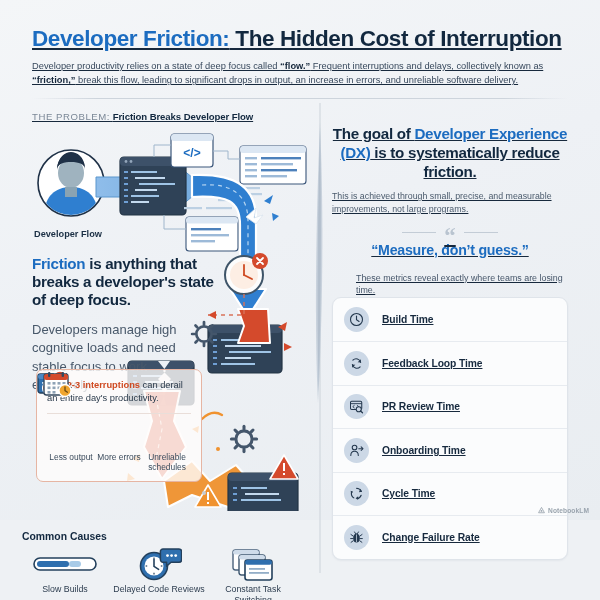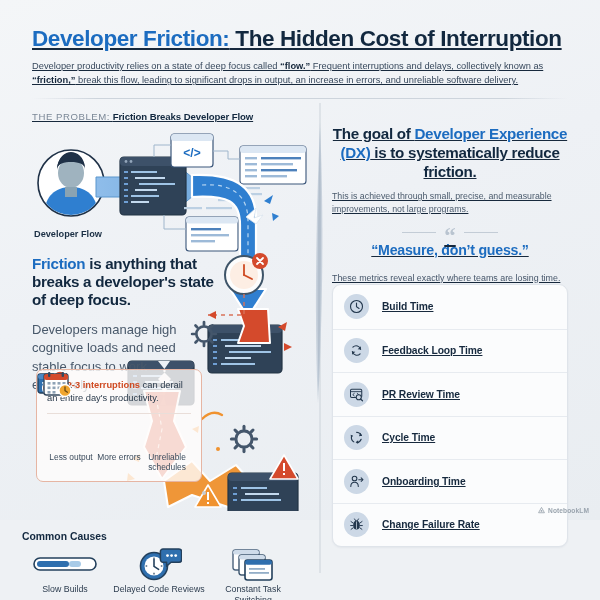--- a/index.html
+++ b/index.html
@@ -83,21 +83,21 @@
   }
   .goal .accent{color:#1c6cc0;}
   .goal-sub{margin-top:9px;font-size:8.8px;line-height:1.45;color:#4a5a6c;}
   .quote-orn{display:flex;align-items:center;justify-content:center;margin-top:16px;gap:8px;}
   .quote-orn .ln{width:34px;height:1px;background:#c3ccd6;}
   .quote-orn .qm{font-size:23px;line-height:0;color:#b9c4d0;font-weight:bold;font-family:"Liberation Serif",serif;position:relative;top:4px;}
   .quote{
     margin-top:9px;text-align:center;font-size:14.2px;font-weight:bold;
     color:#1c6cc0;letter-spacing:-0.25px;
   }
-  .metrics-lead{margin-top:14px;font-size:8.9px;color:#46566a;line-height:1.4;}
+  .metrics-lead{margin-top:14px;font-size:8.9px;color:#46566a;line-height:1.4;margin-left:24px;}
   .metrics{
     background:#fbfcfd;border:1px solid #dfe4ea;border-radius:9px;
     overflow:hidden;box-shadow:0 1px 2px rgba(20,40,70,0.05);
   }
   .metric{display:flex;align-items:center;height:43.5px;padding:0 11px;border-top:1px solid #e7ebf0;box-sizing:border-box;}
   .metric:first-child{border-top:none;}
   .metric .mico{
     width:25px;height:25px;border-radius:50%;background:#ccd8e6;
     display:flex;align-items:center;justify-content:center;flex:none;
   }
@@ -441,41 +441,41 @@
               <circle cx="13" cy="13.6" r="3.4" fill="#ccd8e6" stroke="#24384e" stroke-width="1.4"></circle>
               <line x1="15.4" y1="16" x2="18" y2="18.4" stroke="#24384e" stroke-width="1.6" stroke-linecap="round"></line>
             </svg>
           </div>
           <div class="mlabel">PR Review Time</div>
         </div>
 
         <div class="metric">
           <div class="mico">
             <svg width="15" height="15" viewBox="0 0 20 20">
+              <circle cx="7.4" cy="6" r="3.1" fill="none" stroke="#24384e" stroke-width="1.4"></circle>
+              <path d="M2.4 16.5 c0 -3.6 2.3 -5.6 5 -5.6 c2.7 0 5 2 5 5.6" fill="none" stroke="#24384e" stroke-width="1.4" stroke-linecap="round"></path>
+              <line x1="13" y1="7.6" x2="18" y2="7.6" stroke="#24384e" stroke-width="1.4" stroke-linecap="round"></line>
+              <path d="M16.2 5.2 l2.4 2.4 l-2.4 2.4" fill="none" stroke="#24384e" stroke-width="1.4" stroke-linecap="round" stroke-linejoin="round"></path>
+            </svg>
+          </div>
+          <div class="mlabel">Onboarding Time</div>
+        </div>
+
+        <div class="metric">
+          <div class="mico">
+            <svg width="15" height="15" viewBox="0 0 20 20">
               <path d="M10 3 A7 7 0 0 1 16.4 7.2" fill="none" stroke="#24384e" stroke-width="1.5" stroke-linecap="round"></path>
               <path d="M16.2 12.4 A7 7 0 0 1 10.6 17" fill="none" stroke="#24384e" stroke-width="1.5" stroke-linecap="round"></path>
               <path d="M6.4 15.8 A7 7 0 0 1 3.4 8.4" fill="none" stroke="#24384e" stroke-width="1.5" stroke-linecap="round"></path>
               <path d="M15.2 3.8 l2.2 3.8 l-4.2 0.6 Z" fill="#24384e"></path>
               <path d="M12.2 18.2 l-3.4 -2 l3.4 -2.4 Z" fill="#24384e"></path>
               <path d="M2.2 6.2 l3.4 1.4 l-2.8 3.2 Z" fill="#24384e"></path>
             </svg>
           </div>
           <div class="mlabel">Cycle Time</div>
-        </div>
-
-        <div class="metric">
-          <div class="mico">
-            <svg width="15" height="15" viewBox="0 0 20 20">
-              <circle cx="7.4" cy="6" r="3.1" fill="none" stroke="#24384e" stroke-width="1.4"></circle>
-              <path d="M2.4 16.5 c0 -3.6 2.3 -5.6 5 -5.6 c2.7 0 5 2 5 5.6" fill="none" stroke="#24384e" stroke-width="1.4" stroke-linecap="round"></path>
-              <line x1="13" y1="7.6" x2="18" y2="7.6" stroke="#24384e" stroke-width="1.4" stroke-linecap="round"></line>
-              <path d="M16.2 5.2 l2.4 2.4 l-2.4 2.4" fill="none" stroke="#24384e" stroke-width="1.4" stroke-linecap="round" stroke-linejoin="round"></path>
-            </svg>
-          </div>
-          <div class="mlabel">Onboarding Time</div>
         </div>
 
         <div class="metric">
           <div class="mico">
             <svg width="15" height="15" viewBox="0 0 20 20">
               <ellipse cx="10" cy="11" rx="4.4" ry="5.6" fill="#24384e"></ellipse>
               <ellipse cx="10" cy="6.6" rx="2.6" ry="2.4" fill="#24384e"></ellipse>
               <line x1="10" y1="6" x2="10" y2="16" stroke="#ccd8e6" stroke-width="1"></line>
               <g stroke="#24384e" stroke-width="1.3" stroke-linecap="round">
                 <line x1="5.4" y1="8" x2="2.6" y2="6"></line>

